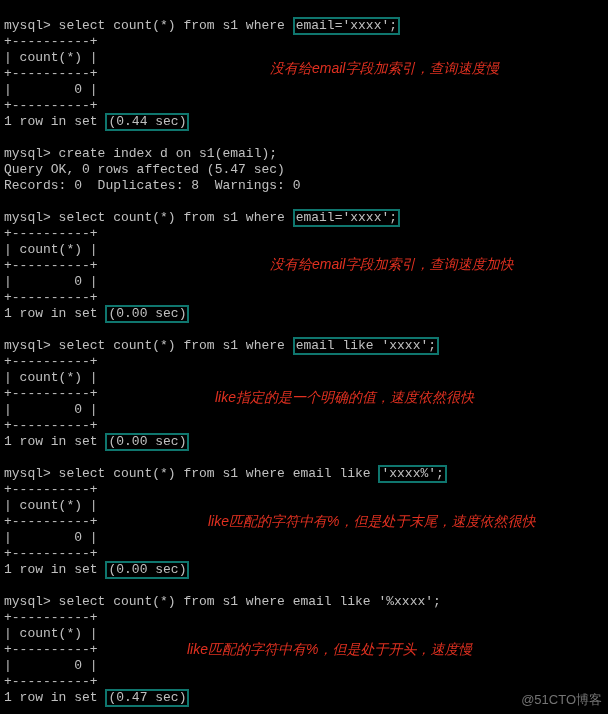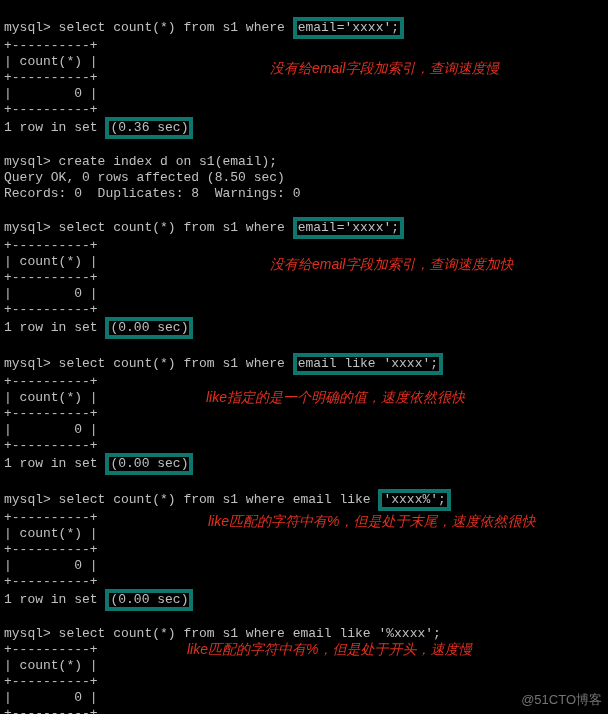--- a/index.html
+++ b/index.html
@@ -13,21 +13,21 @@
     height: 714px;
     overflow: hidden;
     position: relative;
     line-height: 16px;
   }
   .term {
     white-space: pre;
     padding: 2px 4px;
   }
   .hl-red {
-    border: 4px solid #0f766e;
+    border: 2px solid #0f766e;
     padding: 0 1px;
     margin: -1px 0;
     display: inline-block;
     line-height: 14px;
   }
   .comment {
     color: #e03020;
     font-family: "Microsoft YaHei", sans-serif;
     font-size: 14px;
     position: absolute;
@@ -48,24 +48,24 @@
 </head>
 <body>
 
 <div class="term">
 <span><span>mysql&gt; select count(*) from s1 where </span><span class="hl-red">email='xxxx';</span></span>
 <span>+----------+</span>
 <span>| count(*) |</span>
 <span>+----------+</span>
 <span>|        0 |</span>
 <span>+----------+</span>
-<span><span>1 row in set </span><span class="hl-red">(0.36 sec)</span></span>
+<span><span>1 row in set </span><span class="hl-red">(0.44 sec)</span></span>
 
 <span>mysql&gt; create index d on s1(email);</span>
-<span>Query OK, 0 rows affected (8.50 sec)</span>
+<span>Query OK, 0 rows affected (5.47 sec)</span>
 <span>Records: 0  Duplicates: 8  Warnings: 0</span>
 
 <span><span>mysql&gt; select count(*) from s1 where </span><span class="hl-red">email='xxxx';</span></span>
 <span>+----------+</span>
 <span>| count(*) |</span>
 <span>+----------+</span>
 <span>|        0 |</span>
 <span>+----------+</span>
 <span><span>1 row in set </span><span class="hl-red">(0.00 sec)</span></span>
 
@@ -91,17 +91,17 @@
 <span>+----------+</span>
 <span>|        0 |</span>
 <span>+----------+</span>
 <span><span>1 row in set </span><span class="hl-red">(0.47 sec)</span></span>
 
 
 </div>
 
 <div class="comment" style="top:60px; left:270px;">没有给email字段加索引，查询速度慢</div>
 <div class="comment" style="top:256px; left:270px;">没有给email字段加索引，查询速度加快</div>
-<div class="comment" style="top:389px; left:206px;">like指定的是一个明确的值，速度依然很快</div>
+<div class="comment" style="top:389px; left:215px;">like指定的是一个明确的值，速度依然很快</div>
 <div class="comment" style="top:513px; left:208px;text-align:right;">like匹配的字符中有%，但是处于末尾，速度依然很快</div>
 <div class="comment" style="top:641px; left:175px;padding-left:12px;">like匹配的字符中有%，但是处于开头，速度慢</div>
 
 <div class="watermark">@51CTO博客</div>
 
 </body></html>

